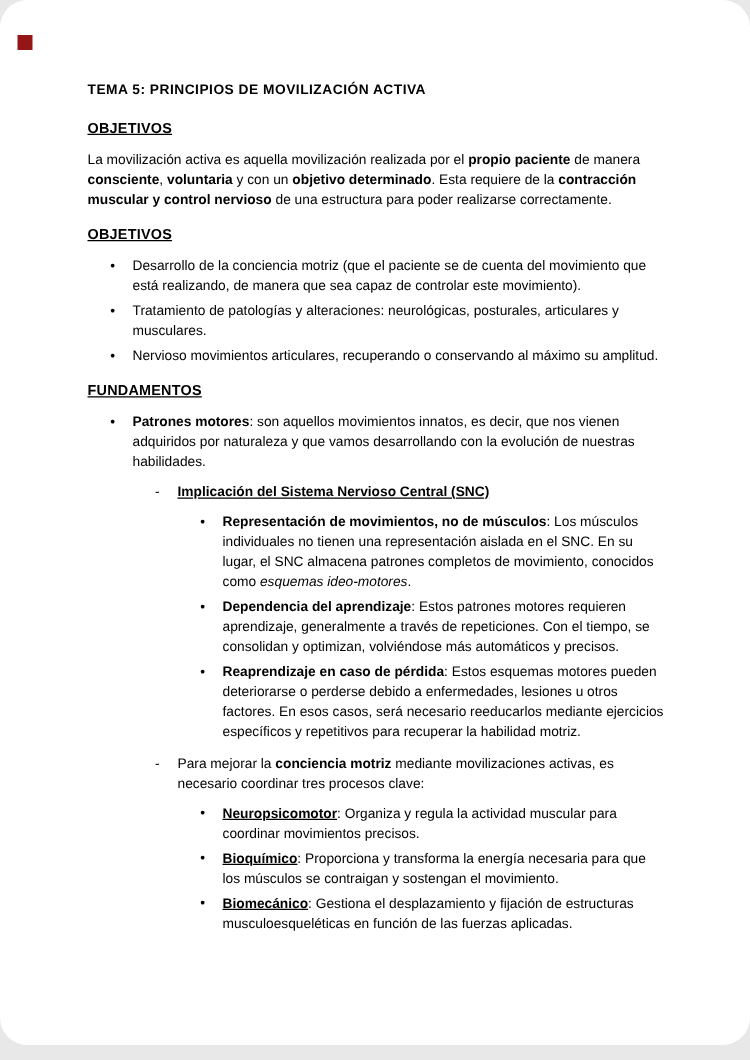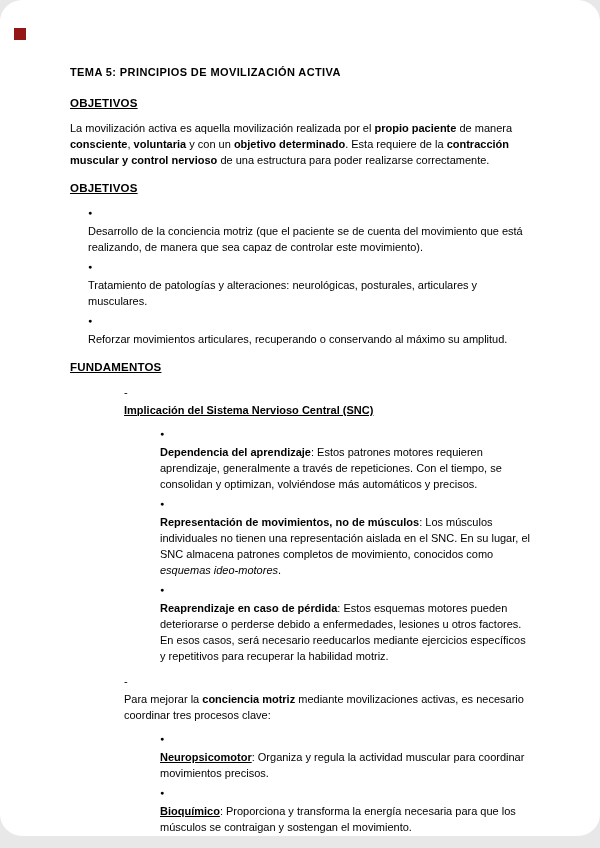--- a/index.html
+++ b/index.html
@@ -13,21 +13,21 @@
   .content {
     position:absolute; left:70px; top:64px; width:462px;
     font-size:11px; line-height:16px; color:#000;
   }
   .doc-title { font-size:11px; font-weight:700; letter-spacing:0.4px; margin-bottom:15px; }
   .heading {
     font-size:11.5px; font-weight:700; text-decoration:underline;
     letter-spacing:0.2px; margin:12px 0 9px 0;
   }
   .para { margin-bottom:3px; }
-  .li { display:flex; margin-bottom:4px;flex-direction:column; }
+  .li { display:flex; margin-bottom:4px; }
   .l1 { padding-left:18px; }
   .l2 { padding-left:54px; }
   .l3 { padding-left:90px; }
   .marker { flex:0 0 18px; }
   .dot  { font-size:7px; line-height:16px; }
   .dash { font-size:11px; line-height:16px; }
   .li-text { flex:1 1 auto; }
   .b { font-weight:700;text-align:center; }
   .u { text-decoration:underline; }
   .i { font-style:italic; }
@@ -52,41 +52,45 @@
       <div class="li l1">
         <span class="marker dot">●</span>
         <span class="li-text"><span>Desarrollo de la conciencia motriz (que el paciente se de cuenta del movimiento que está realizando, de manera que sea capaz de controlar este movimiento).</span></span>
       </div>
       <div class="li l1">
         <span class="marker dot">●</span>
         <span class="li-text"><span>Tratamiento de patologías y alteraciones: neurológicas, posturales, articulares y musculares.</span></span>
       </div>
       <div class="li l1">
         <span class="marker dot">●</span>
-        <span class="li-text"><span>Reforzar movimientos articulares, recuperando o conservando al máximo su amplitud.</span></span>
+        <span class="li-text"><span>Nervioso movimientos articulares, recuperando o conservando al máximo su amplitud.</span></span>
       </div>
     </div>
 
     <div class="heading">FUNDAMENTOS</div>
     <div>
 
+      <div class="li l1">
+        <span class="marker dot">●</span>
+        <span class="li-text"><span class="b">Patrones motores</span><span>: son aquellos movimientos innatos, es decir, que nos vienen adquiridos por naturaleza y que vamos desarrollando con la evolución de nuestras habilidades.</span></span>
+      </div>
 
       <div class="li l2 gap-sm">
         <span class="marker dash">-</span>
         <span class="li-text"><span class="b u">Implicación del Sistema Nervioso Central (SNC)</span></span>
       </div>
 
       <div class="gap-sm">
         <div class="li l3">
           <span class="marker dot">●</span>
-          <span class="li-text"><span class="b">Dependencia del aprendizaje</span><span>: Estos patrones motores requieren aprendizaje, generalmente a través de repeticiones. Con el tiempo, se consolidan y optimizan, volviéndose más automáticos y precisos.</span></span>
+          <span class="li-text"><span class="b">Representación de movimientos, no de músculos</span><span>: Los músculos individuales no tienen una representación aislada en el SNC. En su lugar, el SNC almacena patrones completos de movimiento, conocidos como </span><span class="i">esquemas ideo-motores</span><span>.</span></span>
         </div>
         <div class="li l3">
           <span class="marker dot">●</span>
-          <span class="li-text"><span class="b">Representación de movimientos, no de músculos</span><span>: Los músculos individuales no tienen una representación aislada en el SNC. En su lugar, el SNC almacena patrones completos de movimiento, conocidos como </span><span class="i">esquemas ideo-motores</span><span>.</span></span>
+          <span class="li-text"><span class="b">Dependencia del aprendizaje</span><span>: Estos patrones motores requieren aprendizaje, generalmente a través de repeticiones. Con el tiempo, se consolidan y optimizan, volviéndose más automáticos y precisos.</span></span>
         </div>
         <div class="li l3">
           <span class="marker dot">●</span>
           <span class="li-text"><span class="b">Reaprendizaje en caso de pérdida</span><span>: Estos esquemas motores pueden deteriorarse o perderse debido a enfermedades, lesiones u otros factores. En esos casos, será necesario reeducarlos mediante ejercicios específicos y repetitivos para recuperar la habilidad motriz.</span></span>
         </div>
       </div>
 
       <div class="li l2 gap-md">
         <span class="marker dash">-</span>
         <span class="li-text"><span>Para mejorar la </span><span class="b">conciencia motriz</span><span> mediante movilizaciones activas, es necesario coordinar tres procesos clave:</span></span>
@@ -96,18 +100,19 @@
         <div class="li l3">
           <span class="marker dot">●</span>
           <span class="li-text"><span class="b u">Neuropsicomotor</span><span>: Organiza y regula la actividad muscular para coordinar movimientos precisos.</span></span>
         </div>
         <div class="li l3">
           <span class="marker dot">●</span>
           <span class="li-text"><span class="b u">Bioquímico</span><span>: Proporciona y transforma la energía necesaria para que los músculos se contraigan y sostengan el movimiento.</span></span>
         </div>
         <div class="li l3">
           <span class="marker dot">●</span>
+          <span class="li-text"><span class="b u">Biomecánico</span><span>: Gestiona el desplazamiento y fijación de estructuras musculoesqueléticas en función de las fuerzas aplicadas.</span></span>
         </div>
       </div>
 
     </div>
   </div>
 </div>
 
 </body></html>

